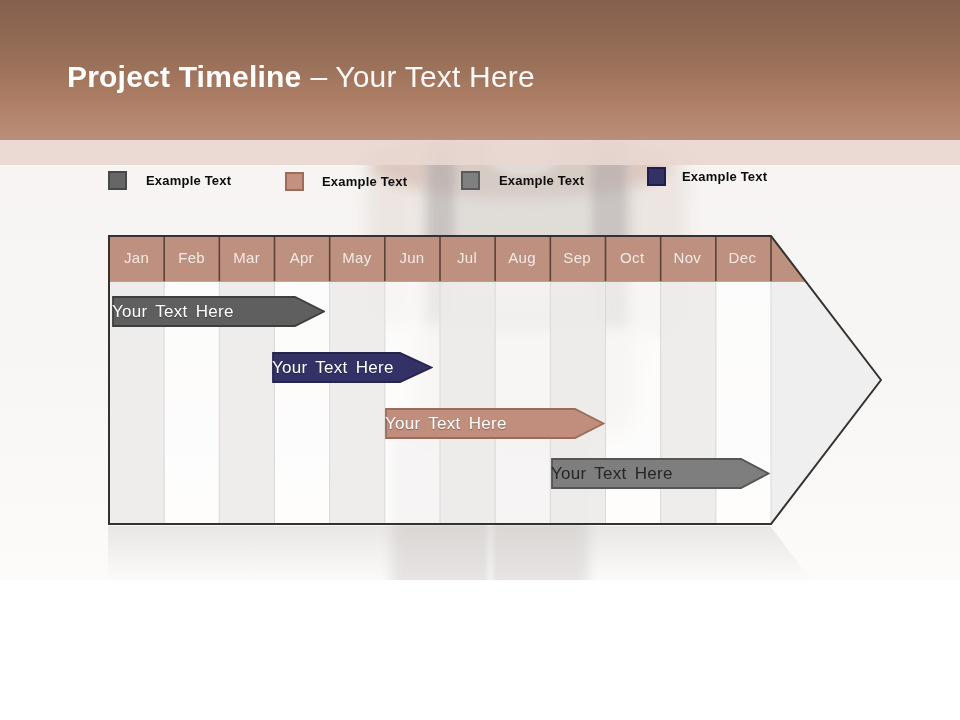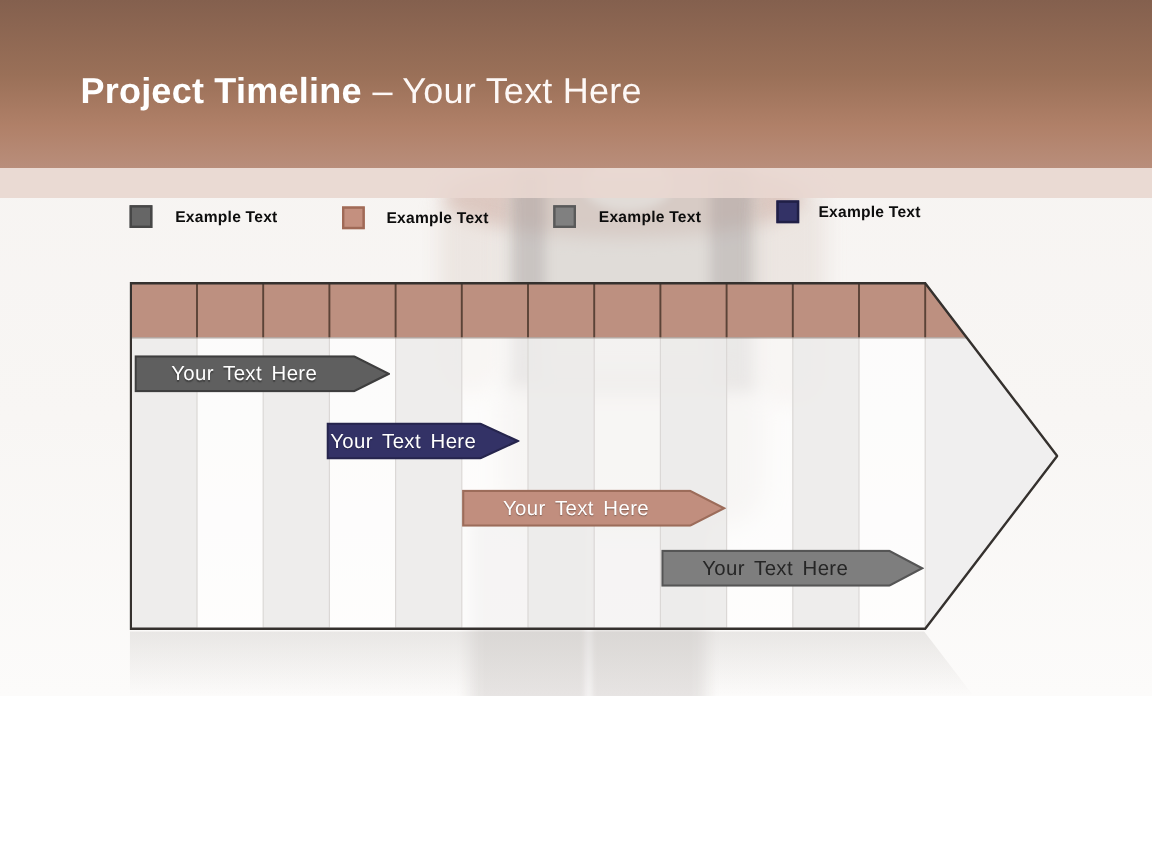--- a/index.html
+++ b/index.html
@@ -53,21 +53,21 @@
 
   
   .tl-svg{position:absolute;left:108px;top:235px;z-index:1;}
   .months{position:absolute;left:109px;top:236px;width:661px;height:43px;display:flex;z-index:2;}
   .month-cell{flex:1;display:flex;align-items:center;justify-content:center;
               color:#f3e9e4;font-size:15px;letter-spacing:0.3px;}
 
   
   .bar{position:absolute;z-index:2;height:31px;}
   .bar svg{position:absolute;left:0;top:0;}
-  .bar .bar-label{position:absolute;top:0;height:31px;line-height:31px;text-align:center;
+  .bar .bar-label{position:absolute;top:0;height:31px;line-height:31px;text-align:left;
                   font-size:17px;letter-spacing:0.3px;word-spacing:3px;white-space:nowrap;}
   .bar-light{color:#ffffff;text-shadow:0 1px 1px rgba(0,0,0,0.35);}
   .bar-dark{color:#262626;}
   .b-0{left:112px;top:296px;width:213px;} .b-0 .bar-label{left:0;width:183px;}
   .b-1{left:272px;top:352px;width:161px;} .b-1 .bar-label{left:0;width:128px;}
   .b-2{left:385px;top:408px;width:220px;} .b-2 .bar-label{left:0;width:190px;}
   .b-3{left:551px;top:458px;width:219px;} .b-3 .bar-label{left:0;width:190px;}
 
   
   .reflection{position:absolute;left:108px;top:526px;width:774px;height:64px;z-index:1;
@@ -167,20 +167,34 @@
           <line x1="442.33" y1="1" x2="442.33" y2="46"></line>
         <line x1="497.50" y1="1" x2="497.50" y2="46"></line>
           <line x1="552.67" y1="1" x2="552.67" y2="46"></line>
         <line x1="607.83" y1="1" x2="607.83" y2="46"></line>
           <line x1="663.00" y1="1" x2="663.00" y2="46"></line>
       </g>
     </g>
     <path d="M1,1 L663,1 L773,145 L663,289 L1,289 Z" fill="none" stroke="#35312e" stroke-width="2"></path>
   </svg>
 
+  <div class="months">
+    <div class="month-cell">Jan</div>
+    <div class="month-cell">Feb</div>
+    <div class="month-cell">Mar</div>
+    <div class="month-cell">Apr</div>
+    <div class="month-cell">May</div>
+    <div class="month-cell">Jun</div>
+    <div class="month-cell">Jul</div>
+    <div class="month-cell">Aug</div>
+    <div class="month-cell">Sep</div>
+    <div class="month-cell">Oct</div>
+    <div class="month-cell">Nov</div>
+    <div class="month-cell">Dec</div>
+  </div>
 
   <div class="bar b-0">
     <svg width="213" height="31">
         <polygon points="1,1 183,1 212,15.5 183,30 1,30" fill="#5f5f5f" stroke="#3e3e3e" stroke-width="1.8"></polygon>
       </svg>
     <span class="bar-label bar-light">Your Text Here</span>
   </div>
   <div class="bar b-1">
     <svg width="161" height="31">
         <polygon points="1,1 128,1 159.5,15.5 128,30 1,30" fill="#333266" stroke="#26254d" stroke-width="1.8"></polygon>

